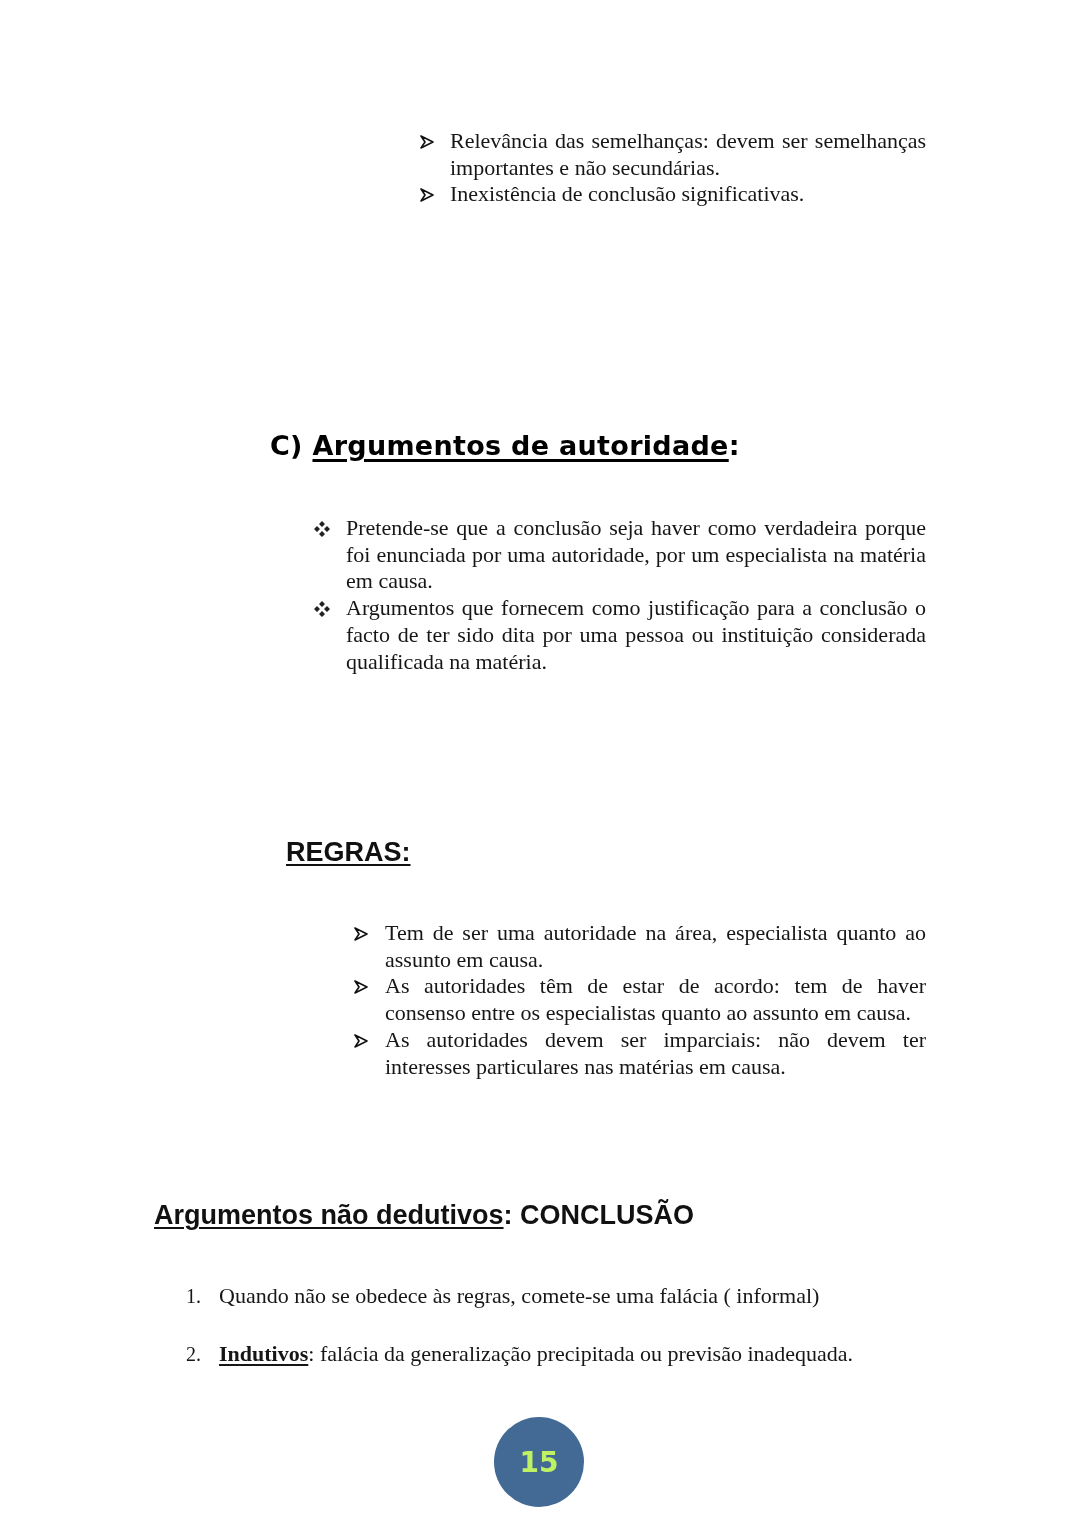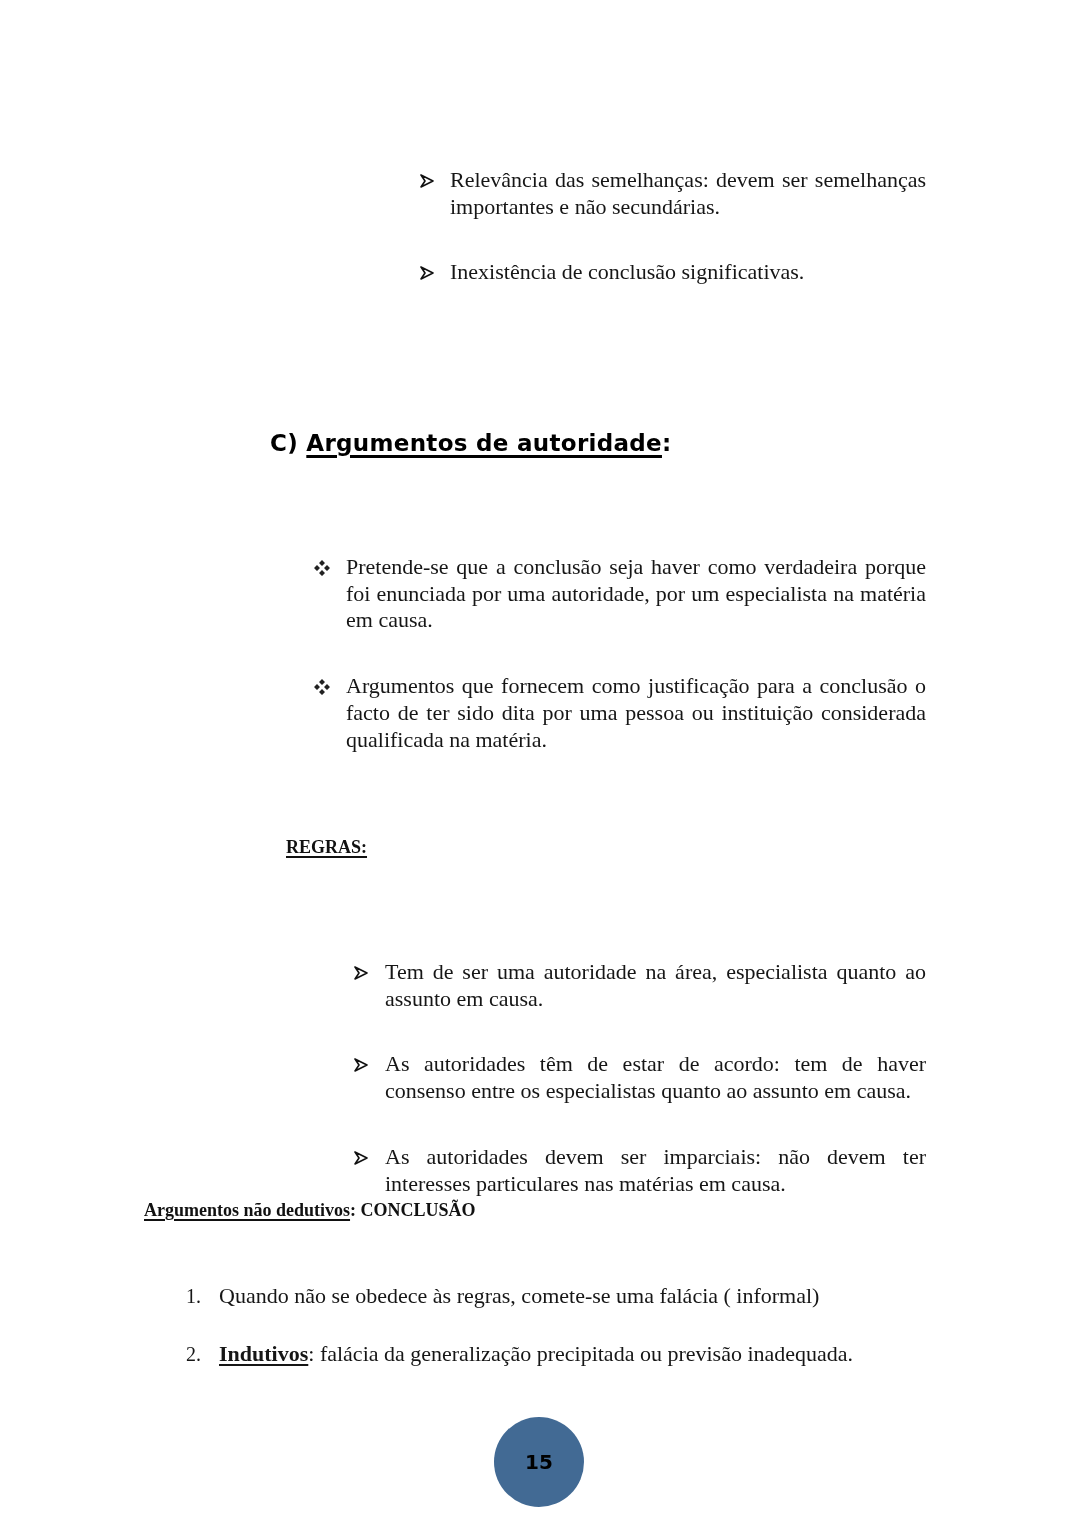--- a/index.html
+++ b/index.html
@@ -15,70 +15,70 @@
       font-family: "DejaVu Serif", "Liberation Serif", serif;
       color: #111111;
     }
     .abs { position: absolute; }
     .txt {
       font-family: "Liberation Serif", "DejaVu Serif", serif;
       font-size: 22px;
       line-height: 26.7px;
       color: #161616;
     }
-    .justify { text-align: justify; text-align-last: left; margin-top: 39px; }
+    .justify { text-align: justify; text-align-last: left; }
     .item { position: relative; }
     .arrow-bullet {
       position: absolute;
       width: 14px;
       height: 14px;
       top: 7px;
     }
     .diamond-bullet {
       position: absolute;
       width: 16px;
       height: 16px;
       top: 6px;
     }
     .heading-c {
       font-family: "DejaVu Sans", sans-serif;
       font-weight: 900;
-      font-size: 23px;
+      font-size: 27px;
       letter-spacing: 0.3px;
       color: #000;
     }
     .heading-c .u {
       text-decoration: underline;
       text-decoration-thickness: 3px;
       text-underline-offset: 4px;
     }
     .bold-serif {
-      font-family: Liberation Serif, serif;
+      font-family: Liberation Sans, sans-serif;
       font-weight: bold;
-      font-size: 18px;
+      font-size: 27px;
       color: #111;
     }
     .ul { text-decoration: underline; text-decoration-thickness: 2px; text-underline-offset: 3px; }
     .page-circle {
       position: absolute;
       left: 494px;
       top: 1417px;
       width: 90px;
       height: 90px;
       border-radius: 50%;
       background: #426a94;
       display: flex;
       align-items: center;
       justify-content: center;
     }
     .page-num {
       font-family: "DejaVu Sans", sans-serif;
       font-weight: bold;
-      font-size: 20px;
-      color: #000000;
+      font-size: 28px;
+      color: #bef264;
     }
     .num-label {
       position: absolute;
       left: 0;
       font-size: 20px;
     }
   </style>
 </head>
 <body>
 
@@ -133,21 +133,21 @@
     <div class="justify">As autoridades têm de estar de acordo: tem de haver consenso entre os especialistas quanto ao assunto em causa.</div>
   </div>
   <div class="item" style="padding-left:33px;">
     <svg class="arrow-bullet" style="left:2px;" viewBox="0 0 14 14">
       <path d="M1 1 L13 7 L1 13 L5 7 Z" fill="none" stroke="#111" stroke-width="1.6" stroke-linejoin="round"></path>
     </svg>
     <div class="justify">As autoridades devem ser imparciais: não devem ter interesses particulares nas matérias em causa.</div>
   </div>
 </div>
 
-<div class="abs bold-serif" style="left:144px; top:1200px;">
+<div class="abs bold-serif" style="left:154px; top:1200px;">
   <span class="ul">Argumentos não dedutivos</span><span>: CONCLUSÃO</span>
 </div>
 
 <div class="abs txt" style="left:186px; top:1283px; width:760px;">
   <div class="item" style="padding-left:33px; margin-bottom:31px;">
     <span class="num-label">1.</span>
     <span>Quando não se obedece às regras, comete-se uma falácia ( informal)</span>
   </div>
   <div class="item" style="padding-left:33px;">
     <span class="num-label">2.</span>

